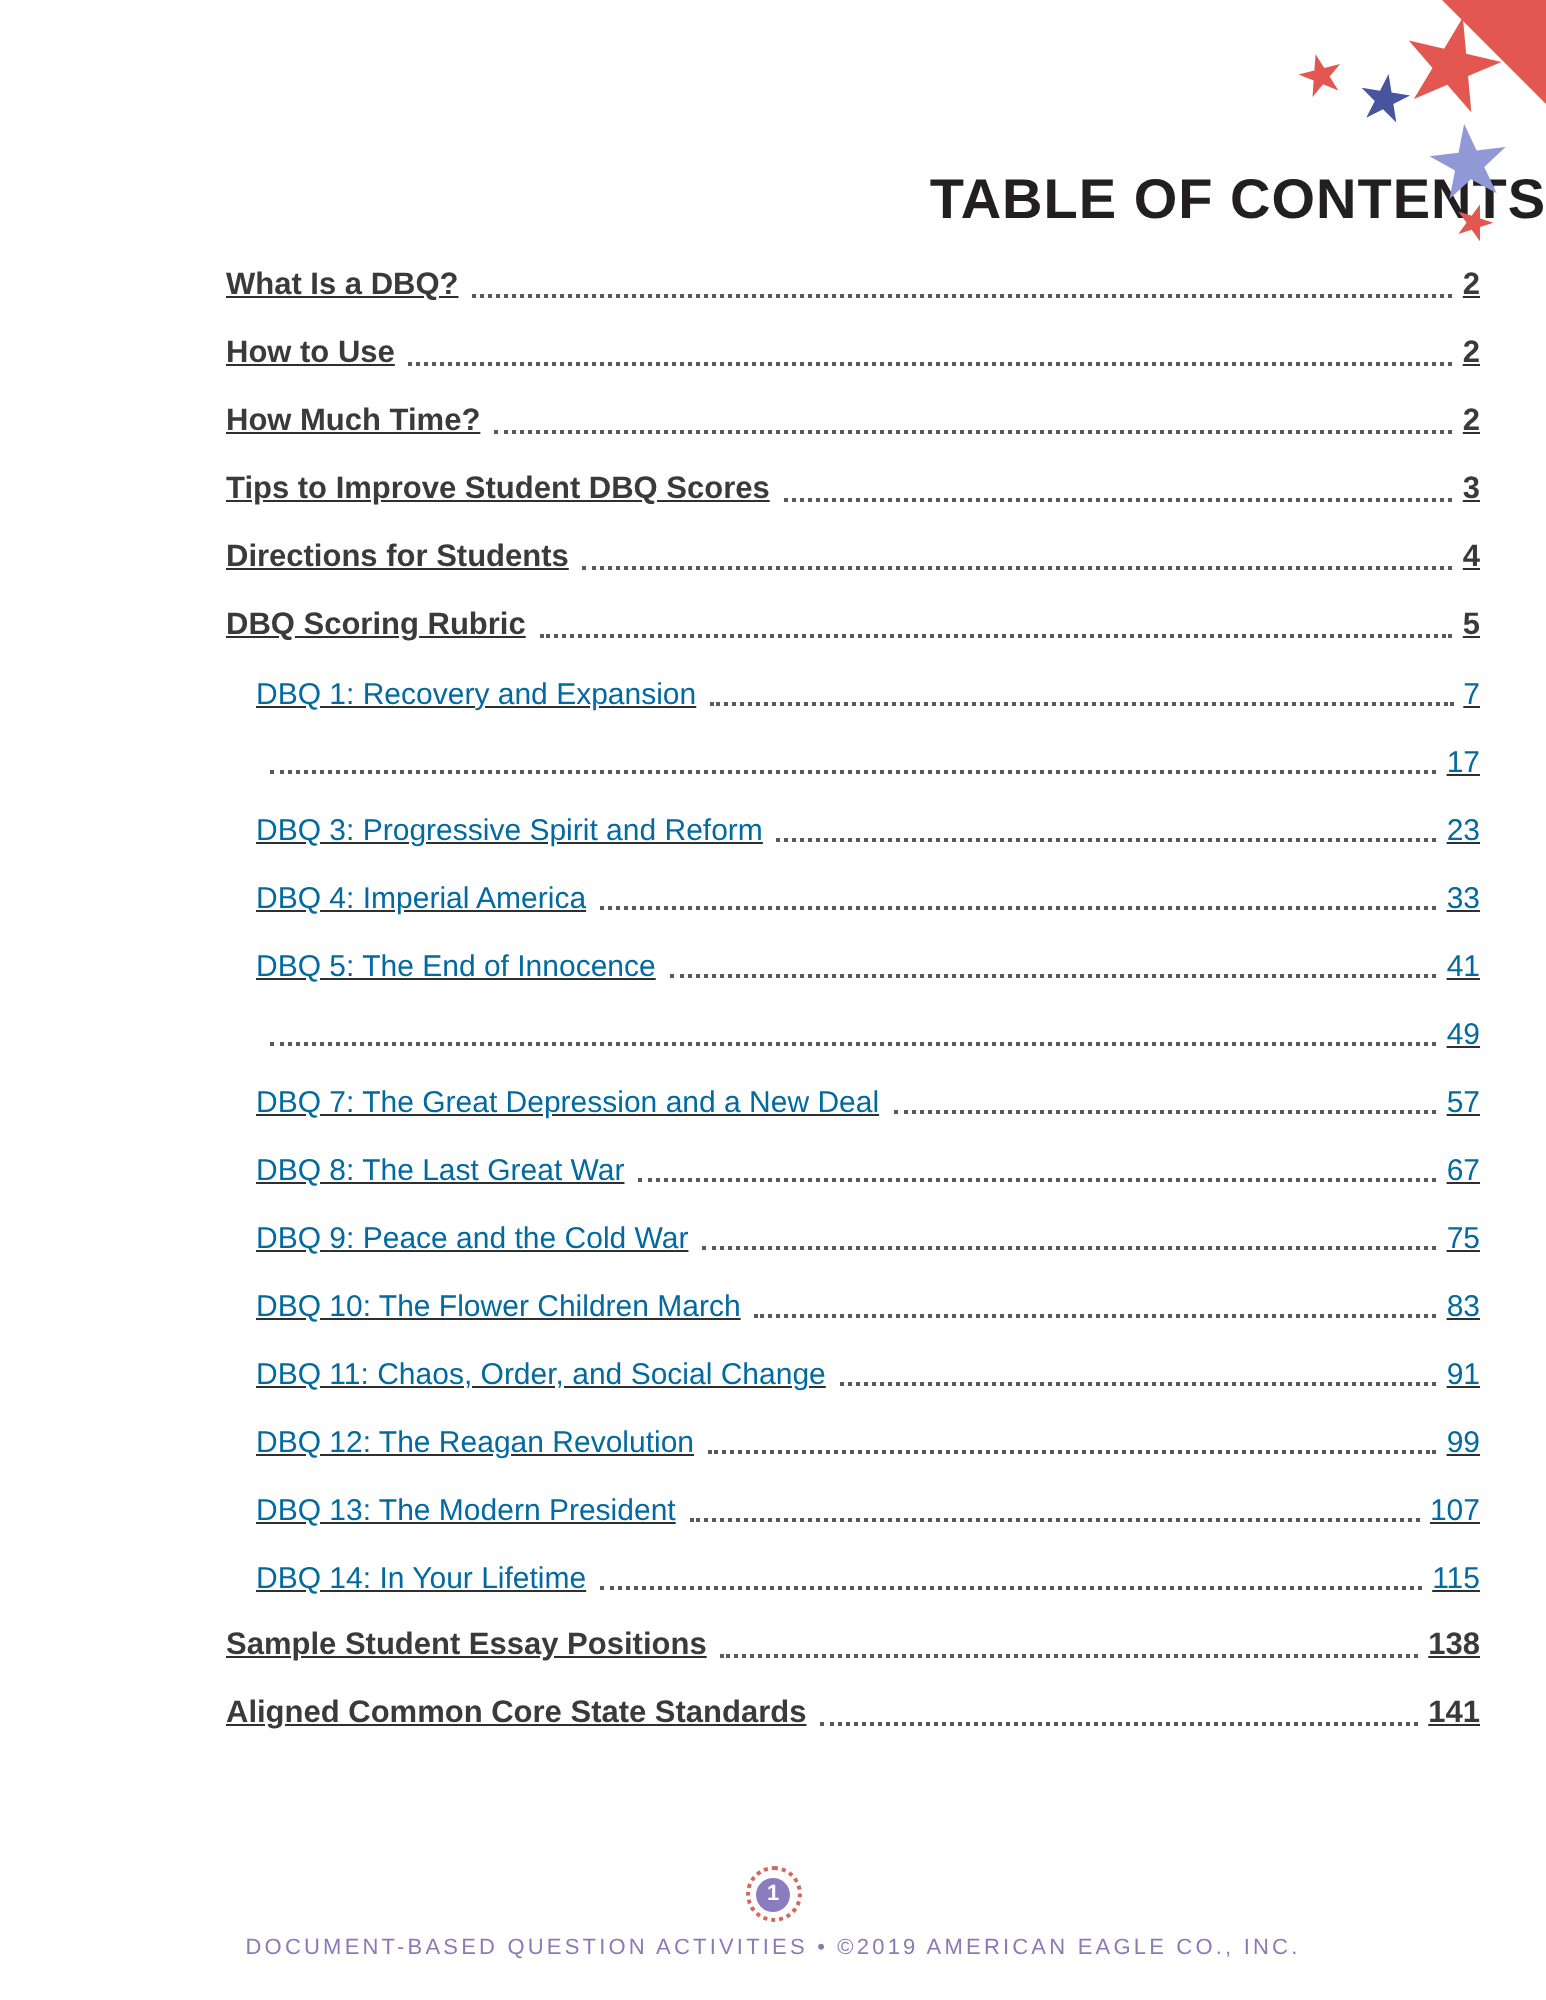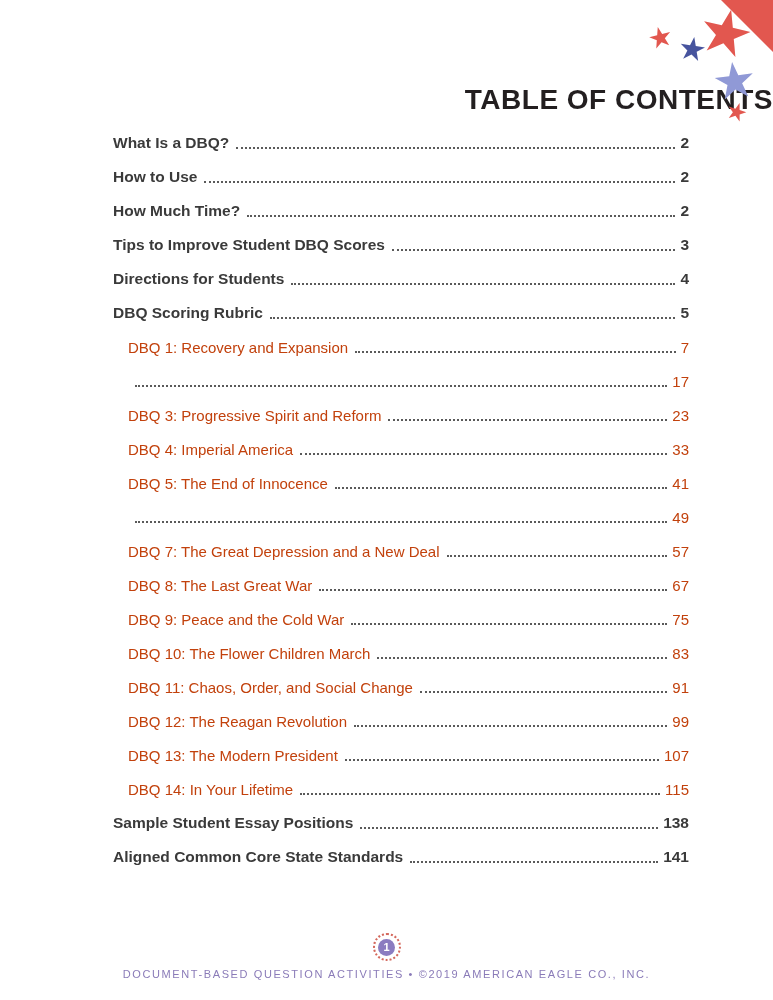--- a/index.html
+++ b/index.html
@@ -53,21 +53,22 @@
     padding-top: 84px;
     text-align: right;
     font-size: 28px;
     font-weight: bold;
     letter-spacing: 0.5px;
     color: #231f20;
   }
 
   
   .toc {
-    margin: 8px 84px 0 113px;
+    margin: 8px 33px 0 113px;
+    text-decoration: underline;
   }
   .toc-row {
     display: flex;
     align-items: flex-end;
     height: 34px;
     box-sizing: border-box;
     padding-bottom: 6px;
   }
   .toc-row.top .toc-label,
   .toc-row.top .toc-page {
@@ -75,21 +76,21 @@
     font-size: 15.5px;
     color: #3a3a3a;
   }
   .toc-row.sub {
     padding-left: 15px;
   }
   .toc-row.sub .toc-label,
   .toc-row.sub .toc-page {
     font-weight: normal;
     font-size: 15px;
-    color: #c2410c;
+    color: #0369a1;
   }
   .toc-label {
     white-space: nowrap;
   }
   .toc-leader {
     flex: 1;
     border-bottom: 2px dotted #5a5a5a;
     margin: 0 5px 3px 7px;
     align-self: flex-end;
   }

